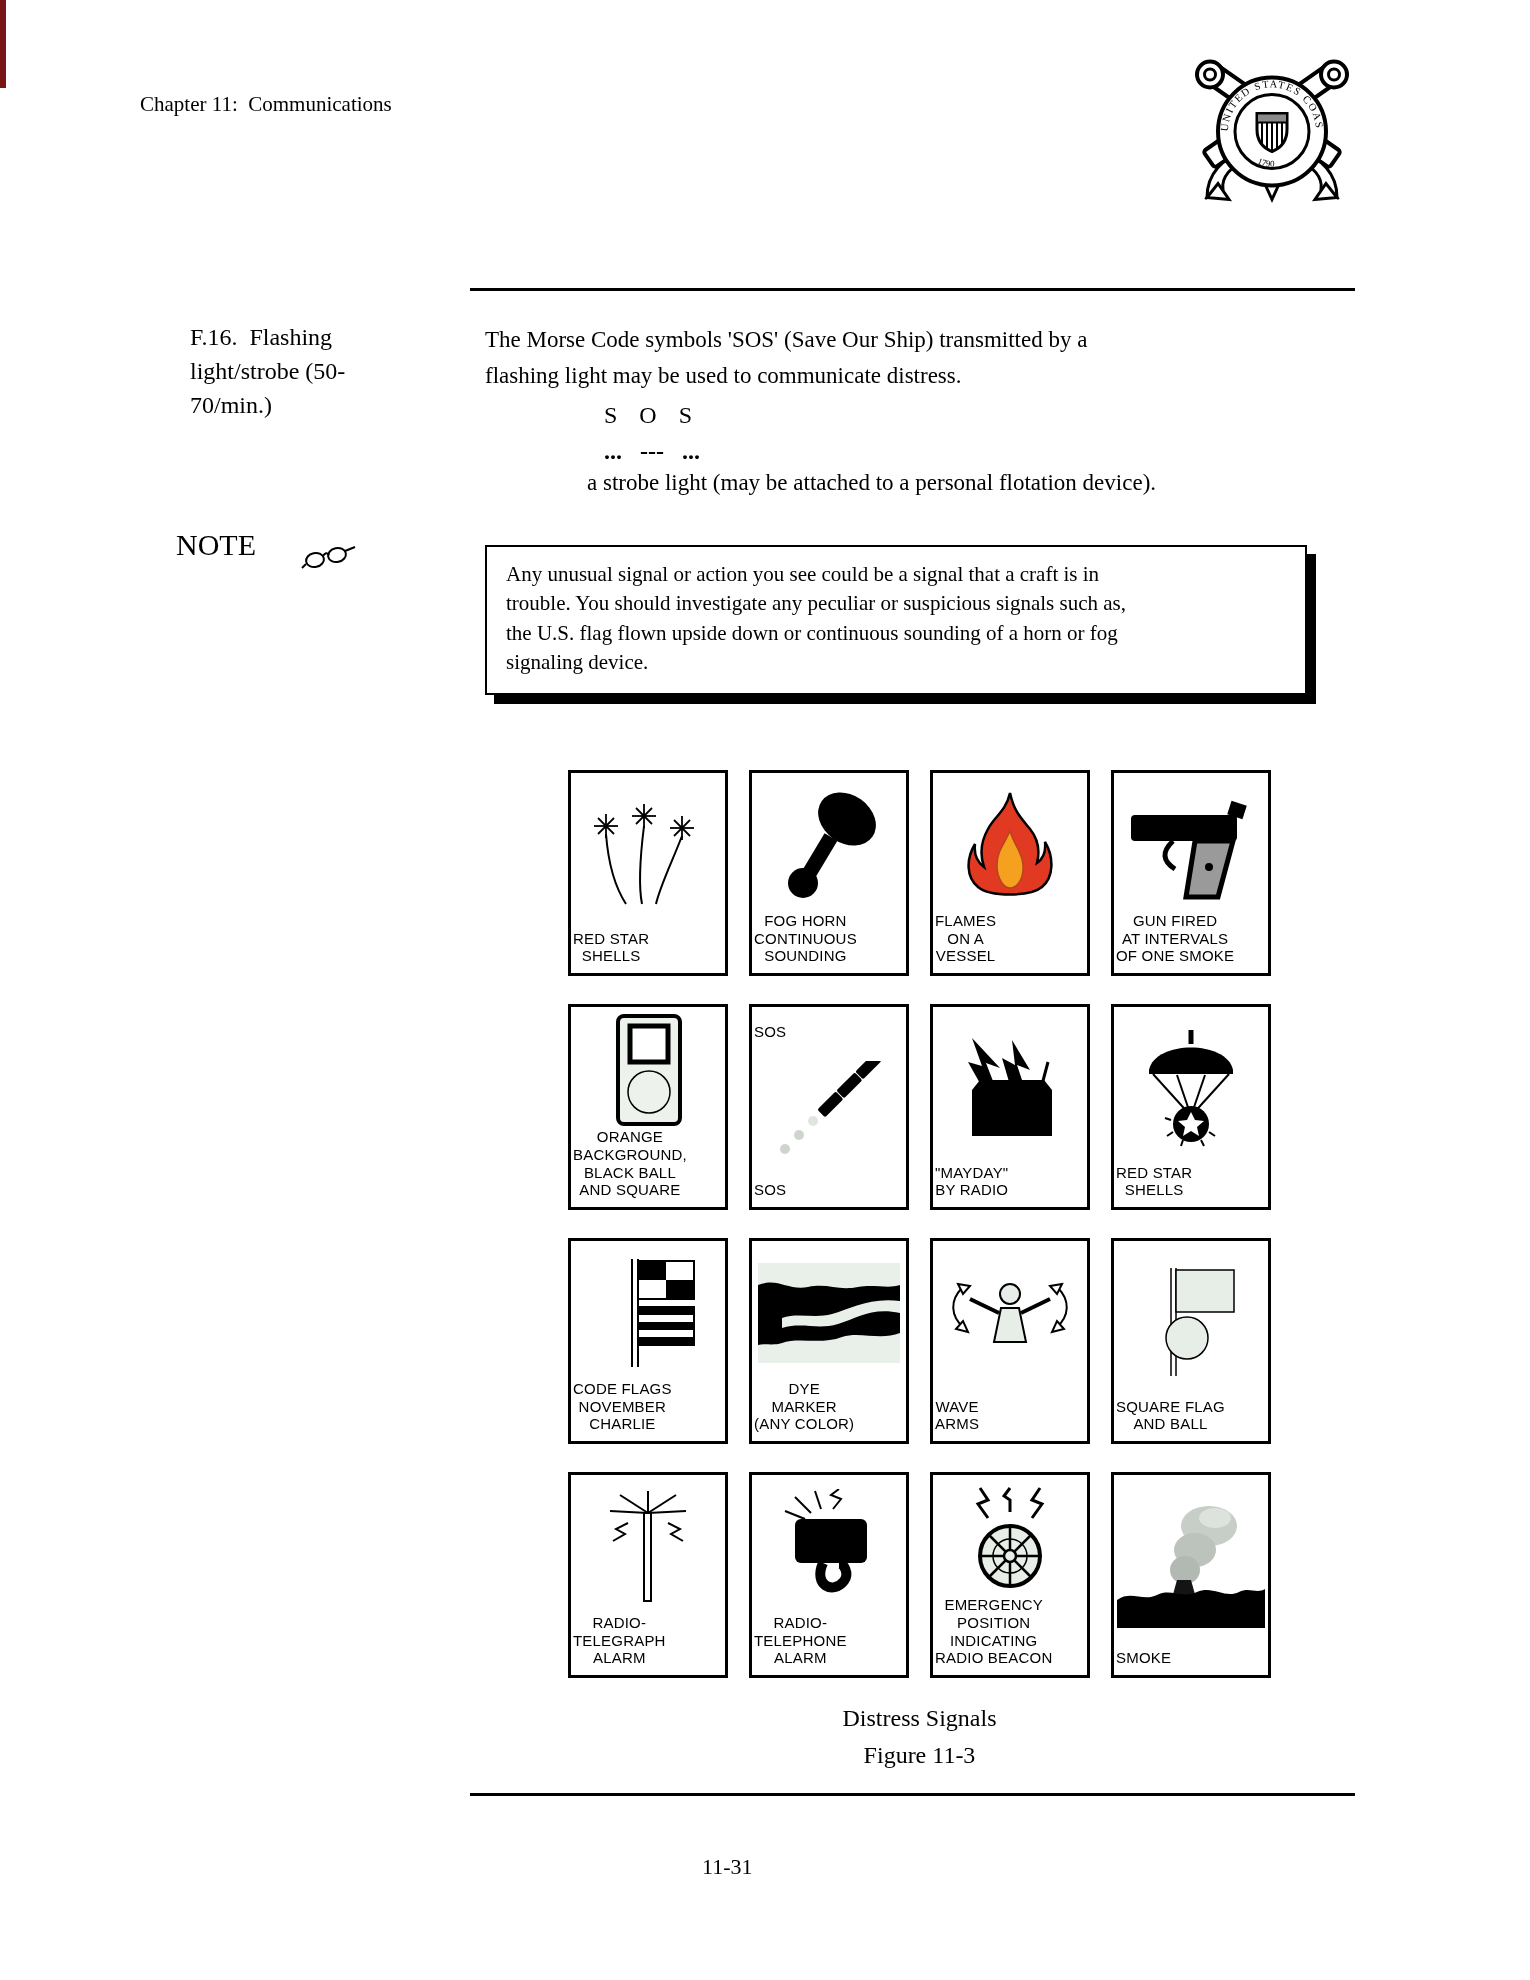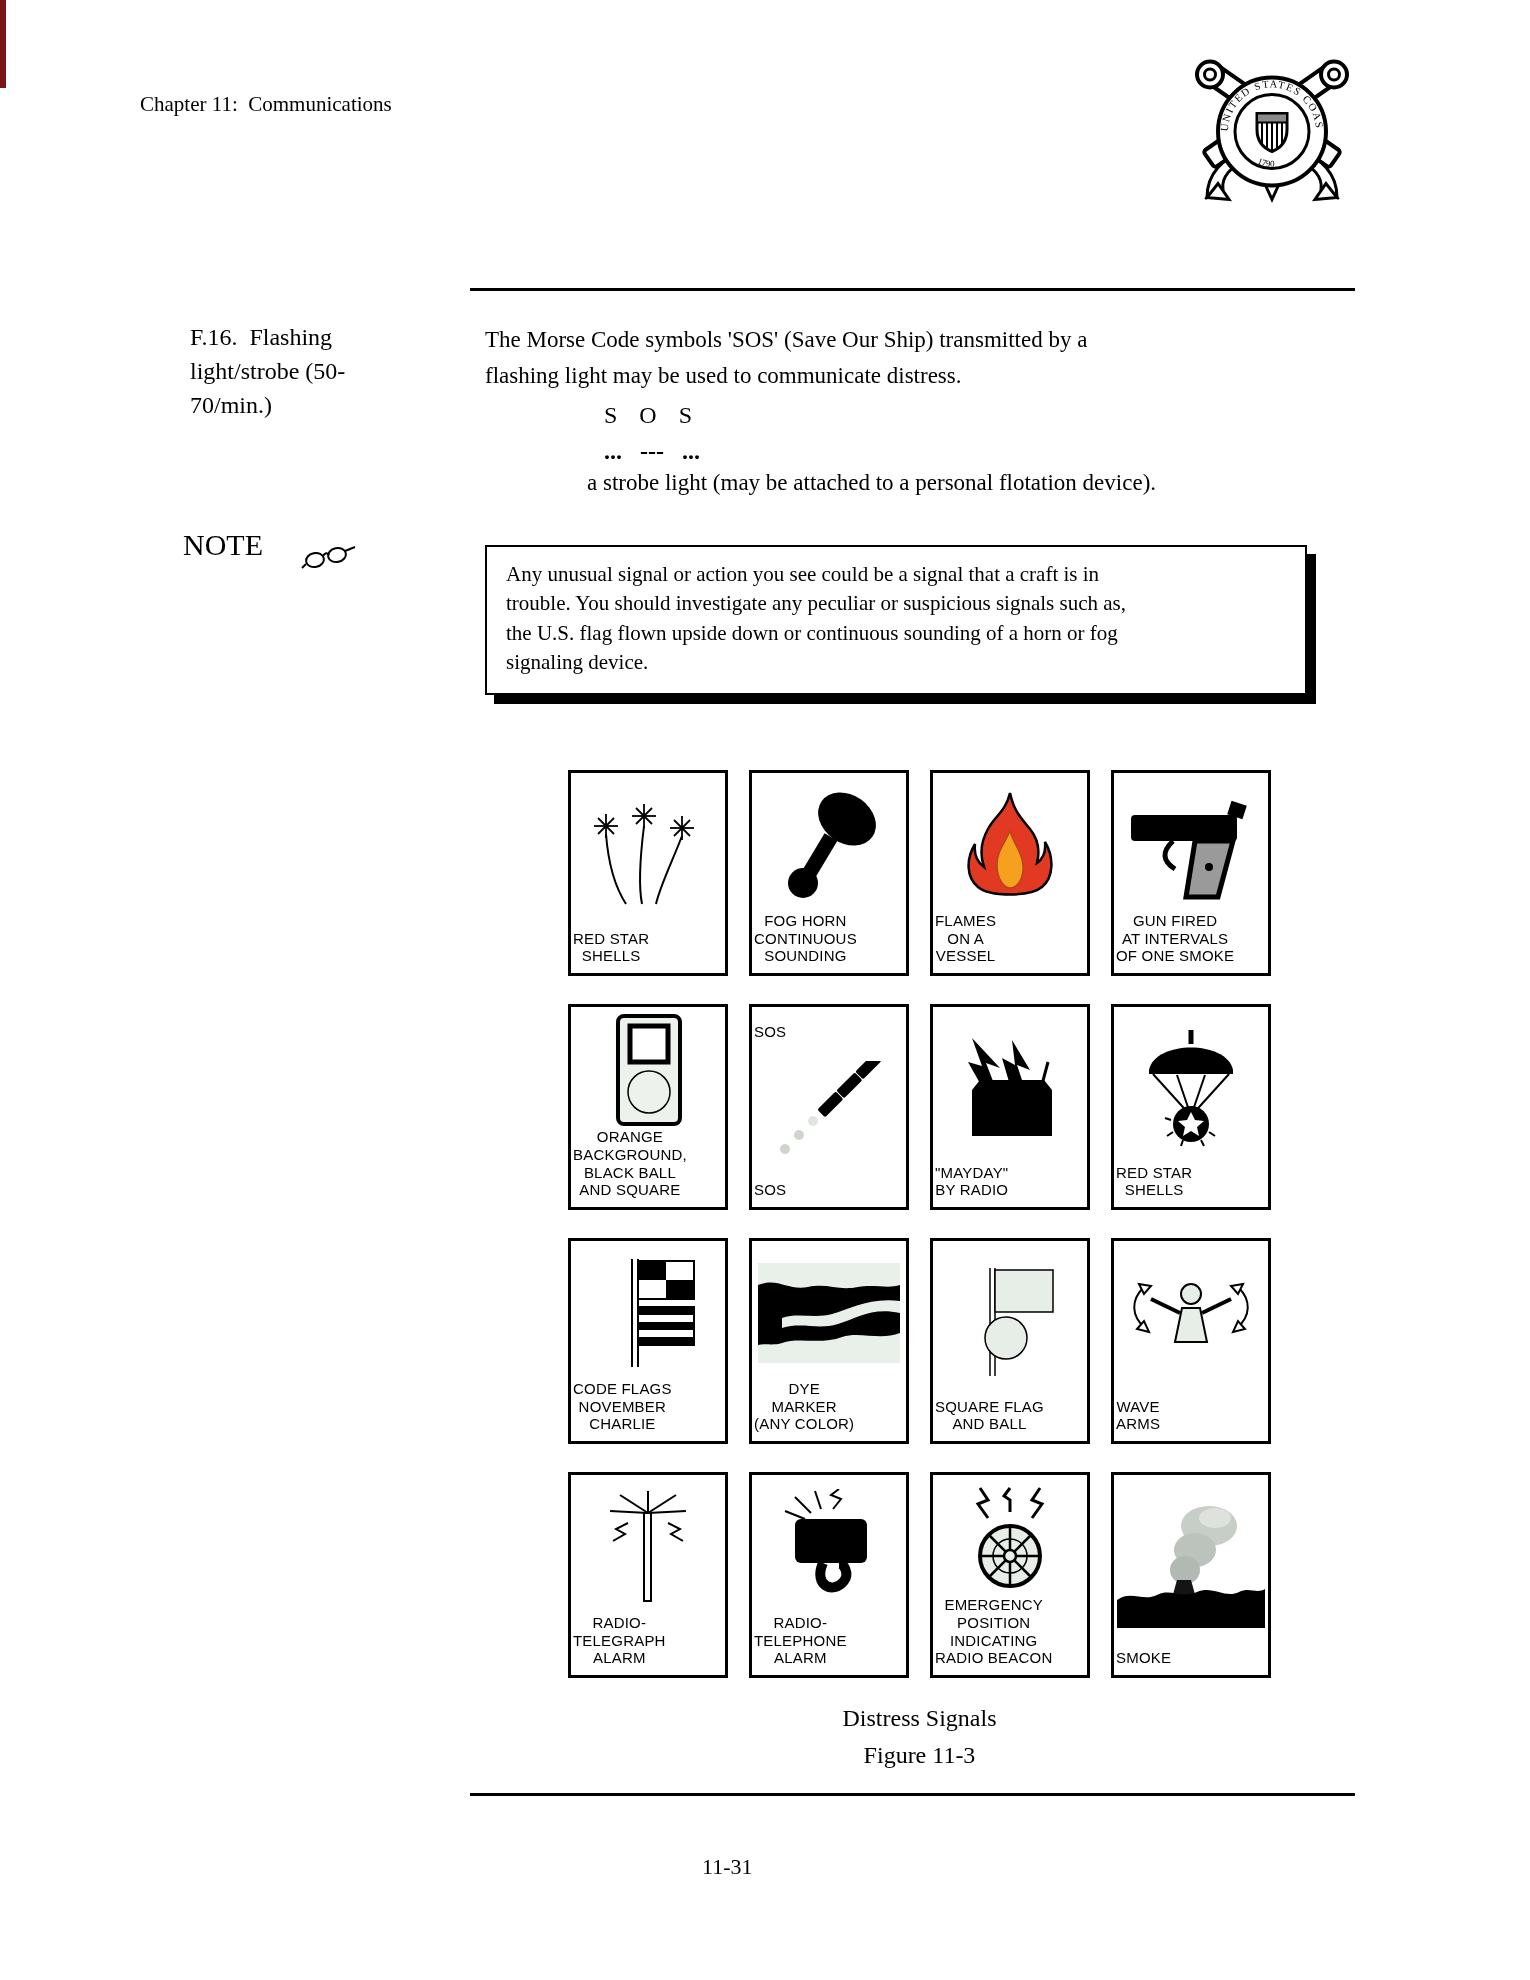--- a/index.html
+++ b/index.html
@@ -9,21 +9,21 @@
   .prewrap{white-space:pre-wrap;}
   #scan-artifact{left:0;top:0;width:6px;height:88px;background:#7a1515;}
   #header-title{left:140px;top:92px;font-size:21px;white-space:pre;}
   #logo{left:1185px;top:55px;}
   #top-rule{left:470px;top:288px;width:885px;height:3px;background:#000;}
   #section-heading{left:190px;top:320px;font-size:24px;line-height:1.42;}
   #section-body{left:485px;top:322px;font-size:23px;line-height:1.55;}
   #sos-letters{left:604px;top:402px;font-size:24px;letter-spacing:1px;white-space:pre;}
   #sos-morse{left:604px;top:438px;font-size:24px;font-weight:bold;white-space:pre;}
   #strobe-line{left:587px;top:470px;font-size:23px;}
-  #note-heading{left:183px;top:528px;font-size:30px;}
+  #note-heading{left:176px;top:528px;font-size:30px;}
   #note-glasses{left:300px;top:542px;}
   #note-box{left:485px;top:545px;width:822px;box-sizing:border-box;border:2px solid #000;
             background:#fff;box-shadow:9px 9px 0 0 #000;padding:13px 19px 15px;}
   #note-text{font-size:21px;line-height:1.4;}
   #grid{left:568px;top:770px;display:grid;grid-template-columns:repeat(4,160px);
         grid-auto-rows:206px;column-gap:21px;row-gap:28px;}
   .cell{border:3px solid #000;background:#fff;box-sizing:border-box;display:flex;
         flex-direction:column;align-items:flex-start;padding:5px 2px 8px;}
   .icon-wrap{flex:1;display:flex;align-items:center;justify-content:center;width:100%;min-height:0;}
   .icon-wrap svg{max-height:100%;}
@@ -280,33 +280,20 @@
           <path d="M144,44 C114,40 94,52 76,57 C58,62 42,55 26,61 L26,71 C46,65 62,73 82,67 C102,61 116,50 144,56 Z" fill="#e9efe9"></path>
         </svg>
       </div>
       <div class="cell-label">DYE
 MARKER
 (ANY COLOR)</div>
     </div>
 
     <div class="cell">
       <div class="icon-wrap">
-        <svg width="140" height="116" viewBox="0 0 140 116">
-          <line x1="50" y1="4" x2="50" y2="112" stroke="#000" stroke-width="1.5"></line>
-          <line x1="55" y1="4" x2="55" y2="112" stroke="#000" stroke-width="1.5"></line>
-          <rect x="55" y="6" width="58" height="42" fill="#e7ede7" stroke="#000" stroke-width="1.5"></rect>
-          <circle cx="66" cy="74" r="21" fill="#e7ede7" stroke="#000" stroke-width="1.5"></circle>
-        </svg>
-      </div>
-      <div class="cell-label">SQUARE FLAG
-AND BALL</div>
-    </div>
-
-    <div class="cell">
-      <div class="icon-wrap">
         <svg width="140" height="112" viewBox="0 0 140 112">
           <circle cx="70" cy="28" r="10" fill="#e7ede7" stroke="#000" stroke-width="2"></circle>
           <path d="M61,42 L79,42 L86,76 L54,76 Z" fill="#e7ede7" stroke="#000" stroke-width="2"></path>
           <line x1="59" y1="47" x2="30" y2="33" stroke="#000" stroke-width="4"></line>
           <line x1="81" y1="47" x2="110" y2="33" stroke="#000" stroke-width="4"></line>
           <g fill="#fff" stroke="#000" stroke-width="2">
             <path d="M24,62 C10,50 10,34 22,22" fill="none"></path>
             <polygon points="28,66 16,63 23,55"></polygon>
               <polygon points="18,18 30,20 23,28"></polygon>
             <path d="M116,62 C130,50 130,34 118,22" fill="none"></path>
@@ -315,20 +302,33 @@
           </g>
         </svg>
       </div>
       <div class="cell-label">WAVE
 ARMS</div>
     </div>
 
     <div class="cell">
       <div class="icon-wrap">
         <svg width="140" height="116" viewBox="0 0 140 116">
+          <line x1="50" y1="4" x2="50" y2="112" stroke="#000" stroke-width="1.5"></line>
+          <line x1="55" y1="4" x2="55" y2="112" stroke="#000" stroke-width="1.5"></line>
+          <rect x="55" y="6" width="58" height="42" fill="#e7ede7" stroke="#000" stroke-width="1.5"></rect>
+          <circle cx="66" cy="74" r="21" fill="#e7ede7" stroke="#000" stroke-width="1.5"></circle>
+        </svg>
+      </div>
+      <div class="cell-label">SQUARE FLAG
+AND BALL</div>
+    </div>
+
+    <div class="cell">
+      <div class="icon-wrap">
+        <svg width="140" height="116" viewBox="0 0 140 116">
           <g stroke="#000" stroke-width="2" fill="none">
             <line x1="70" y1="24" x2="42" y2="6"></line>
               <line x1="70" y1="24" x2="98" y2="6"></line>
             <line x1="70" y1="24" x2="32" y2="22"></line>
               <line x1="70" y1="24" x2="108" y2="22"></line>
             <line x1="70" y1="24" x2="70" y2="2"></line>
             <polyline points="50,34 38,40 47,45 35,52"></polyline>
             <polyline points="90,34 102,40 93,45 105,52"></polyline>
           </g>
           <rect x="66" y="24" width="7" height="88" fill="#fff" stroke="#000" stroke-width="2"></rect>

